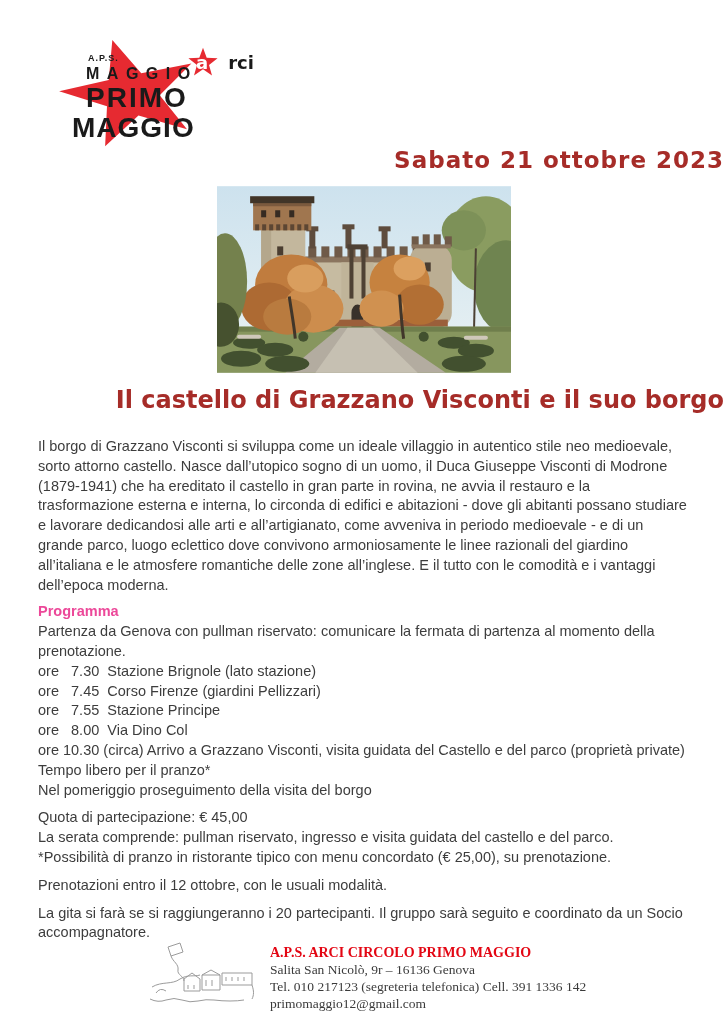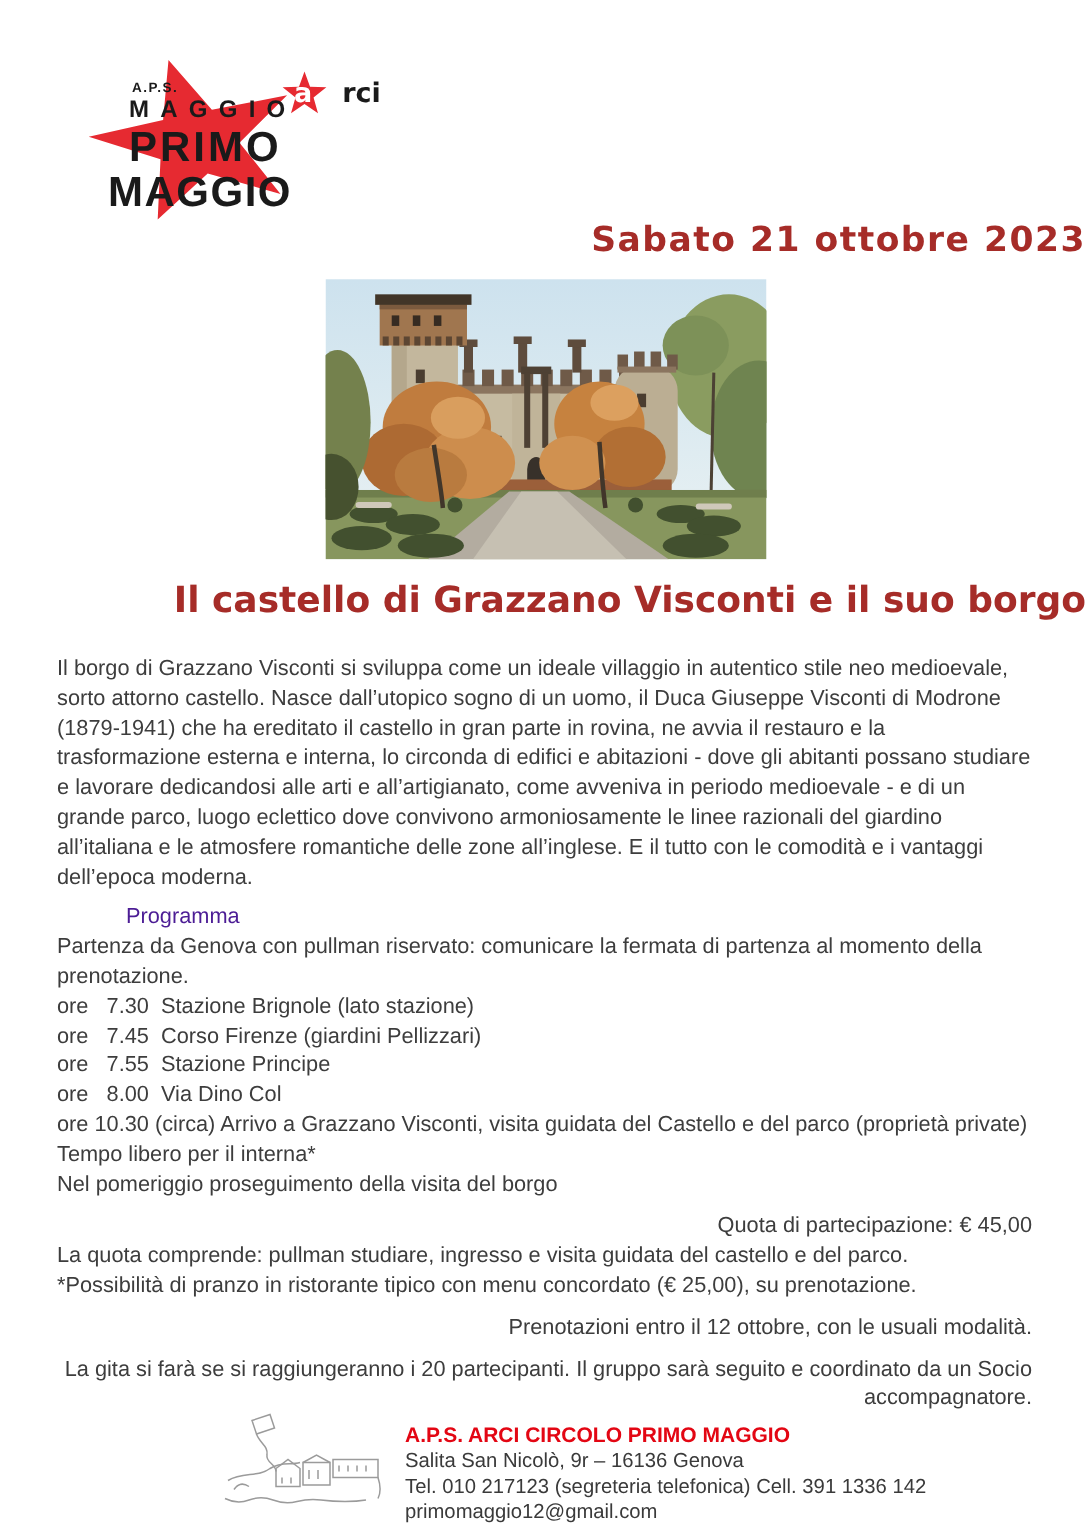--- a/index.html
+++ b/index.html
@@ -43,26 +43,26 @@
   
   .photo { position: absolute; left: 217px; top: 186px; width: 294px; height: 187px; }
   .photo svg { width: 100%; height: 100%; display: block; }
 
   
   .content {
     position: absolute; left: 38px; top: 437px; width: 650px;
     font-size: 14.5px; line-height: 19.8px; color: #3d3d3d;
   }
   .para { margin-bottom: 7px; }
-  .section-heading { font-weight: normal; color: #4c1d95; margin-left: 46px; }
+  .section-heading { font-weight: bold; color: #ec4899; }
   .program-line { white-space: pre-wrap; }
-  .block-gap { margin-top: 8px; text-align: right; }
-
-  
-  .footer { position: absolute; left: 148px; top: 936px; display: flex; align-items: flex-end; }
+  .block-gap { margin-top: 8px; }
+
+  
+  .footer { position: absolute; left: 148px; top: 936px; display: flex; align-items: center; font-family: Liberation Serif, serif; }
   .sketch-svg { width: 112px; height: 80px; flex: 0 0 auto; }
   .footer-text { margin-left: 10px; padding-top: 4px; font-size: 13.5px; line-height: 17px; color: #3a3a3a; }
   .footer-org { color: #e30613; font-weight: bold; font-size: 14px; }
 </style>
 </head>
 <body>
 
 <div class="page">
 
   <div class="logo">
@@ -220,25 +220,25 @@
   <div class="content">
     <div class="para">Il borgo di Grazzano Visconti si sviluppa come un ideale villaggio in autentico stile neo medioevale, sorto attorno castello. Nasce dall’utopico sogno di un uomo, il Duca Giuseppe Visconti di Modrone (1879-1941) che ha ereditato il castello in gran parte in rovina, ne avvia il restauro e la trasformazione esterna e interna, lo circonda di edifici e abitazioni - dove gli abitanti possano studiare e lavorare dedicandosi alle arti e all’artigianato, come avveniva in periodo medioevale - e di un grande parco, luogo eclettico dove convivono armoniosamente le linee razionali del giardino all’italiana e le atmosfere romantiche delle zone all’inglese. E il tutto con le comodità e i vantaggi dell’epoca moderna.</div>
 
     <div class="section-heading">Programma</div>
     <div>Partenza da Genova con pullman riservato: comunicare la fermata di partenza al momento della prenotazione.</div>
     <div class="program-line">ore   7.30  Stazione Brignole (lato stazione)</div>
     <div class="program-line">ore   7.45  Corso Firenze (giardini Pellizzari)</div>
     <div class="program-line">ore   7.55  Stazione Principe</div>
     <div class="program-line">ore   8.00  Via Dino Col</div>
     <div class="program-line">ore 10.30 (circa) Arrivo a Grazzano Visconti, visita guidata del Castello e del parco (proprietà private)</div>
-    <div class="program-line">Tempo libero per il interna*</div>
+    <div class="program-line">Tempo libero per il pranzo*</div>
     <div class="program-line">Nel pomeriggio proseguimento della visita del borgo</div>
 
     <div class="block-gap">Quota di partecipazione: € 45,00</div>
-    <div>La quota comprende: pullman studiare, ingresso e visita guidata del castello e del parco.</div>
+    <div>La serata comprende: pullman riservato, ingresso e visita guidata del castello e del parco.</div>
     <div>*Possibilità di pranzo in ristorante tipico con menu concordato (€ 25,00), su prenotazione.</div>
 
     <div class="block-gap">Prenotazioni entro il 12 ottobre, con le usuali modalità.</div>
 
     <div class="block-gap">La gita si farà se si raggiungeranno i 20 partecipanti. Il gruppo sarà seguito e coordinato da un Socio accompagnatore.</div>
   </div>
 
   <div class="footer">
     <svg class="sketch-svg" viewBox="0 0 112 78">
       <g stroke="#9b9b9b" fill="none" stroke-width="1">

